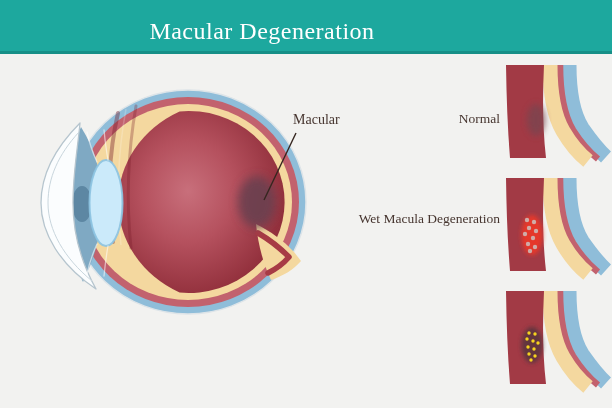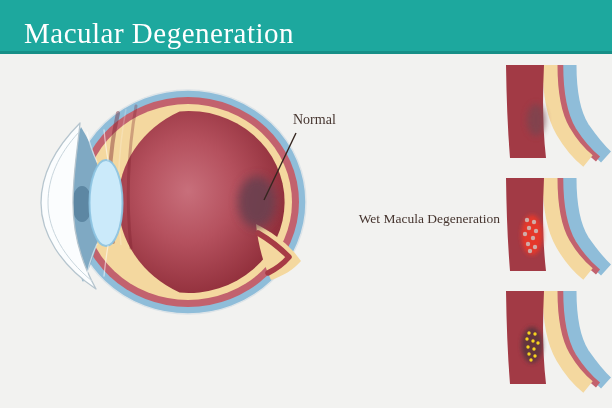--- a/index.html
+++ b/index.html
@@ -8,22 +8,22 @@
     --sclera-blue:#8fbdd9; --choroid-pink:#c2626e; --retina-cream:#f4d89f;
     --vitreous-red-dark:#8e2c38; --vitreous-red-light:#c86f7b;
     --lens-blue:#cbeafa; --iris-steel:#5d87a3; --macula-dark:#6b4150;
     --wet-spot-red:#e5392c; --drusen-yellow:#f6d31f;
   }
   html,body{margin:0;padding:0;background:#ffffff;}
   .stage{position:relative;width:612px;height:408px;overflow:hidden;
          background:var(--background);font-family:"Liberation Serif","DejaVu Serif",serif;}
   .header{position:absolute;top:0;left:0;width:612px;height:51px;
           background:var(--header-teal);border-bottom:3px solid var(--header-teal-dark);}
-  .title{position:absolute;top:19px;left:24px;width:500px;text-align:left;
-         font-size:29px;line-height:1;color:var(--title-text);letter-spacing:0.5px;}
+  .title{position:absolute;top:19px;left:12px;width:500px;text-align:center;
+         font-size:24px;line-height:1;color:var(--title-text);letter-spacing:0.5px;}
   .svg-layer{position:absolute;top:0;left:0;}
   .diagram-label{position:absolute;color:var(--label-text);font-size:13.5px;line-height:1.2;}
   .macula-label{top:112px;left:293px;font-size:14px;}
   .panel-label{left:300px;width:200px;text-align:right;}
   .label-normal{top:111px;}
   .label-wet{top:211px;}
   .label-dry{top:321px;}
 </style>
 </head>
 <body>
@@ -120,15 +120,16 @@
         <circle cx="33" cy="52" r="1.7"></circle>
           <circle cx="23" cy="56" r="1.7"></circle>
         <circle cx="29" cy="58" r="1.7"></circle>
           <circle cx="24" cy="63" r="1.7"></circle>
         <circle cx="30" cy="65" r="1.7"></circle>
           <circle cx="26" cy="69" r="1.7"></circle>
       </g>
     </g>
   </svg>
 
-  <div class="diagram-label macula-label">Normal</div>
+  <div class="diagram-label macula-label">Macular</div>
+  <div class="diagram-label panel-label label-normal">Normal</div>
   <div class="diagram-label panel-label label-wet">Wet Macula Degeneration</div>
 </div>
 
 </body></html>

